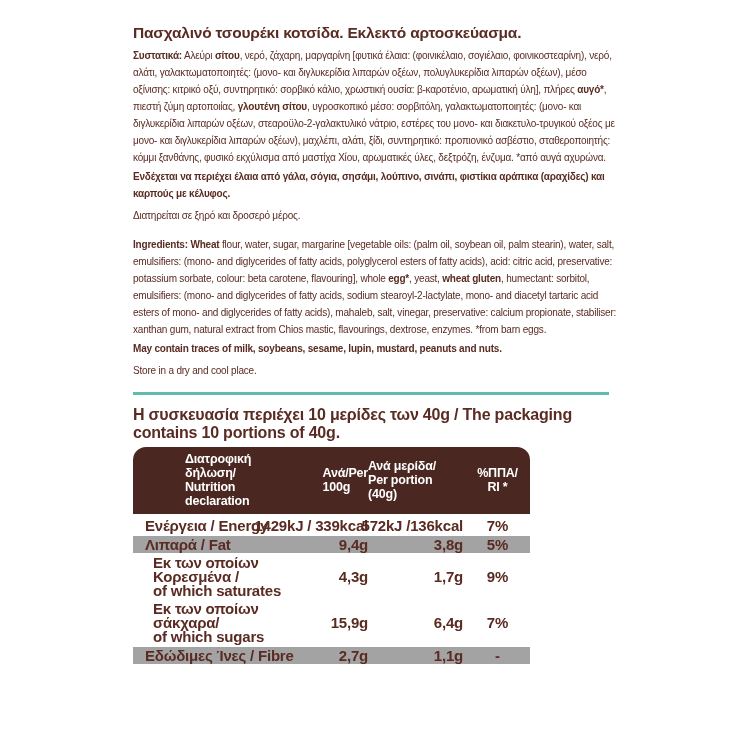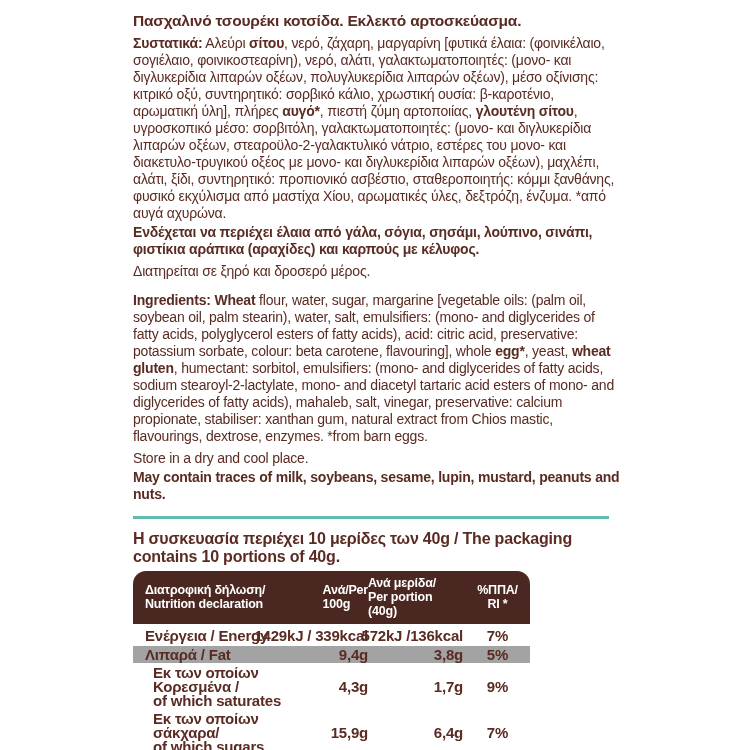--- a/index.html
+++ b/index.html
@@ -1,22 +1,22 @@
 <!DOCTYPE html>
 <html><head>
 <meta charset="utf-8">
 <style>
   html,body{margin:0;padding:0;}
   body{
     width:750px;height:750px;overflow:hidden;background:#ffffff;
     font-family:"Liberation Sans",sans-serif;color:#5A2B22;
   }
   .content{box-sizing:border-box;width:750px;padding:8px 128px 0 133px;}
-  .sec-title{font-size:15.5px;font-weight:700;letter-spacing:-0.2px;margin:4px 0 5px 0;}
-  .para{font-size:14px;line-height:17px;letter-spacing:-0.2px;margin:0;}
+  .sec-title{font-size:15.5px;font-weight:700;letter-spacing:-0.2px;margin:16px 0 5px 0;}
+  .para{font-size:10px;line-height:17px;letter-spacing:-0.2px;margin:0;}
   .b{font-weight:700;}
   .allergen{font-weight:700;margin-top:2px;}
   .storage{margin-top:5px;}
   .en-block{margin-top:12px;}
   .divider{height:3px;background:#5FBCAC;border:none;margin:13px 13px 11px 0;}
   .portions{font-size:16px;font-weight:700;letter-spacing:-0.2px;margin:0 0 5px 0;}
   .ntable{width:397px;letter-spacing:-0.2px;}
   .nt-header{
     display:grid;grid-template-columns:151px 72px 95px 69px;
     background:#4B2721;color:#ffffff;border-radius:13px 13px 0 0;
@@ -26,43 +26,43 @@
   .nt-rows{display:flex;flex-direction:column;gap:2px;}
   .nt-row{
     display:grid;grid-template-columns:151px 72px 95px 69px;
     padding:1px 0 1px 12px;align-items:center;min-height:15px;
     font-size:15px;font-weight:700;line-height:14px;
   }
   .nt-row.shaded{background:#a3a3a3;}
   .c1{white-space:pre-line;}
   .c2,.c3{justify-self:end;white-space:nowrap;}
   .c4{justify-self:center;white-space:nowrap;}
-  .h-c1{white-space:pre-line;}
+  .h-c1{white-space:pre-line;margin-left:40px;}
   .h-c2,.h-c3{justify-self:end;white-space:pre-line;}
   .h-c4{justify-self:center;text-align:center;white-space:pre-line;}
   .sub .c1{padding-left:8px;}
 </style>
 </head>
 <body>
 
 <div class="content">
 
   <h1 class="sec-title">Πασχαλινό τσουρέκι κοτσίδα. Εκλεκτό αρτοσκεύασμα.</h1>
 
   <p class="para"><span class="b">Συστατικά:</span><span> Αλεύρι </span><span class="b">σίτου</span><span>, νερό, ζάχαρη, μαργαρίνη [φυτικά έλαια: (φοινικέλαιο, σογιέλαιο, φοινικοστεαρίνη), νερό, αλάτι, γαλακτωματοποιητές: (μονο- και διγλυκερίδια λιπαρών οξέων, πολυγλυκερίδια λιπαρών οξέων), μέσο οξίνισης: κιτρικό οξύ, συντηρητικό: σορβικό κάλιο, χρωστική ουσία: β-καροτένιο, αρωματική ύλη], πλήρες </span><span class="b">αυγό*</span><span>, πιεστή ζύμη αρτοποιίας, </span><span class="b">γλουτένη σίτου</span><span>, υγροσκοπικό μέσο: σορβιτόλη, γαλακτωματοποιητές: (μονο- και διγλυκερίδια λιπαρών οξέων, στεαροϋλο-2-γαλακτυλικό νάτριο, εστέρες του μονο- και διακετυλο-τρυγικού οξέος με μονο- και διγλυκερίδια λιπαρών οξέων), μαχλέπι, αλάτι, ξίδι, συντηρητικό: προπιονικό ασβέστιο, σταθεροποιητής: κόμμι ξανθάνης, φυσικό εκχύλισμα από μαστίχα Χίου, αρωματικές ύλες, δεξτρόζη, ένζυμα. *από αυγά αχυρώνα.</span></p>
 
   <p class="para allergen">Ενδέχεται να περιέχει έλαια από γάλα, σόγια, σησάμι, λούπινο, σινάπι, φιστίκια αράπικα (αραχίδες) και καρπούς με κέλυφος.</p>
   <p class="para storage">Διατηρείται σε ξηρό και δροσερό μέρος.</p>
 
   <div class="en-block">
 
     <p class="para"><span class="b">Ingredients: Wheat</span><span> flour, water, sugar, margarine [vegetable oils: (palm oil, soybean oil, palm stearin), water, salt, emulsifiers: (mono- and diglycerides of fatty acids, polyglycerol esters of fatty acids), acid: citric acid, preservative: potassium sorbate, colour: beta carotene, flavouring], whole </span><span class="b">egg*</span><span>, yeast, </span><span class="b">wheat gluten</span><span>, humectant: sorbitol, emulsifiers: (mono- and diglycerides of fatty acids, sodium stearoyl-2-lactylate, mono- and diacetyl tartaric acid esters of mono- and diglycerides of fatty acids), mahaleb, salt, vinegar, preservative: calcium propionate, stabiliser: xanthan gum, natural extract from Chios mastic, flavourings, dextrose, enzymes. *from barn eggs.</span></p>
 
+    <p class="para allergen">May contain traces of milk, soybeans, sesame, lupin, mustard, peanuts and nuts.</p>
     <p class="para storage">Store in a dry and cool place.</p>
-    <p class="para allergen">May contain traces of milk, soybeans, sesame, lupin, mustard, peanuts and nuts.</p>
   </div>
 
   <hr class="divider">
 
   <p class="portions">Η συσκευασία περιέχει 10 μερίδες των 40g / The packaging contains 10 portions of 40g.</p>
 
   <div class="ntable">
     <div class="nt-header">
       <span class="h-c1">Διατροφική δήλωση/
 Nutrition declaration</span>

